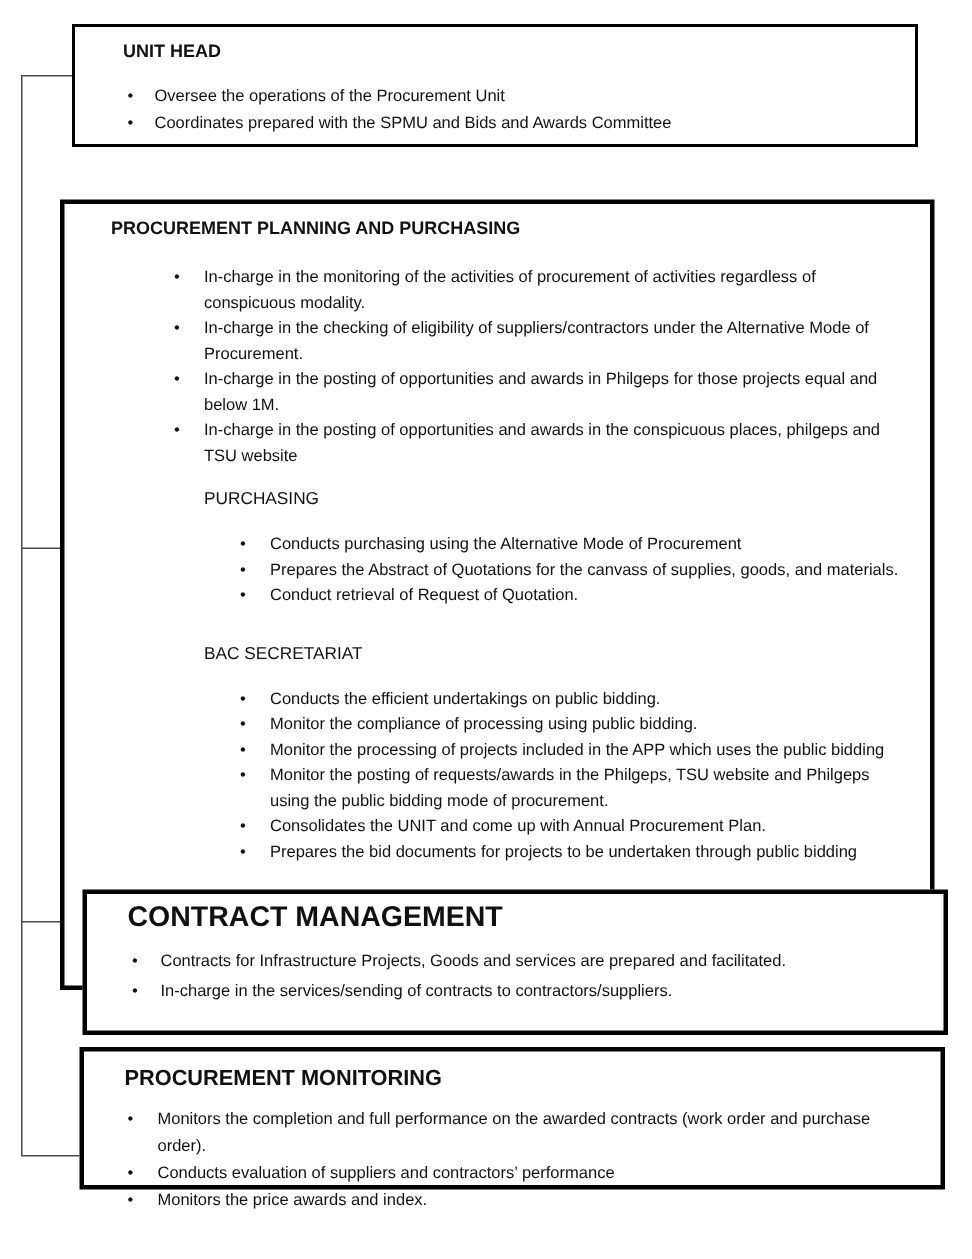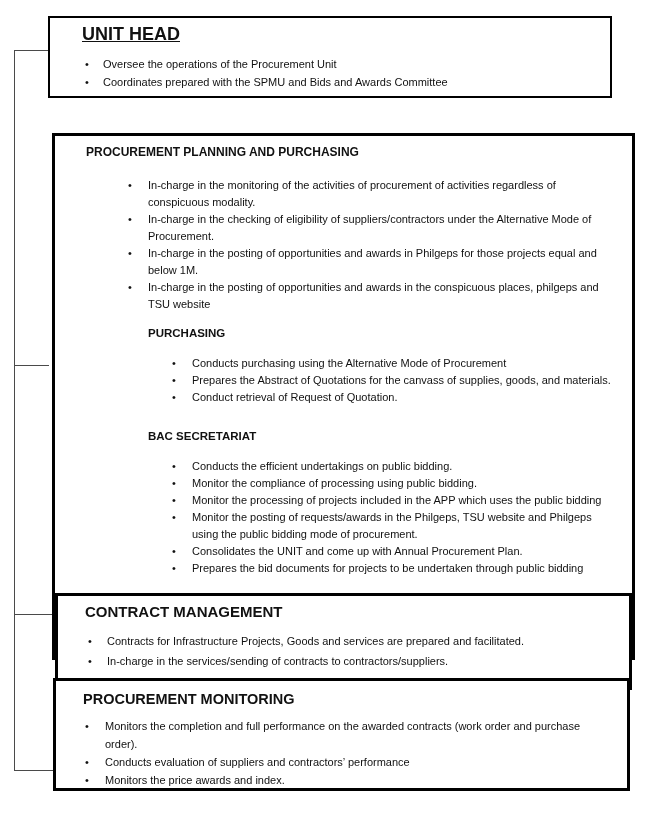--- a/index.html
+++ b/index.html
@@ -10,31 +10,31 @@
   
   .connector { position:absolute; background:#4a4a4a; }
   #spine { left:14px; top:50px; width:1px; height:720px; }
   #stub1 { left:14px; top:50px;  width:34px; height:1px; }
   #stub2 { left:14px; top:365px; width:35px; height:1px; }
   #stub3 { left:14px; top:614px; width:41px; height:1px; }
   #stub4 { left:14px; top:770px; width:39px; height:1px; }
 
   .box { position:absolute; background:#ffffff; border:3px solid #000000; box-sizing:border-box; }
   #box1 { left:48px; top:16px;  width:564px; height:82px; border-width:2px; }
-  #box2 { left:52px; top:133px; width:583px; height:527px; }
+  #box2 { left:40px; top:133px; width:583px; height:527px; }
   #box3 { left:55px; top:593px; width:577px; height:97px; }
-  #box4 { left:53px; top:678px; width:577px; height:113px; }
+  #box4 { left:53px; top:698px; width:577px; height:95px; }
 
   .box-title { font-weight:bold; color:#111111; }
-  #box1 .box-title { margin:9px 0 0 32px; font-size:18px; line-height:15px;text-decoration:underline; }
+  #box1 .box-title { margin:9px 0 0 32px; font-size:12px; line-height:15px; }
   #box2 .box-title { margin:9px 0 0 31px; font-size:12px;   line-height:15px; }
-  #box3 .box-title { margin:7px 0 0 27px; font-size:15px; line-height:17px; }
+  #box3 .box-title { margin:7px 0 0 27px; font-size:19px; line-height:17px; }
   #box4 .box-title { margin:10px 0 0 27px; font-size:14.5px; line-height:17px; }
 
-  .sub-title { font-weight:bold; font-size:11.5px; line-height:15px;padding-left:36px; }
+  .sub-title { font-weight:normal; font-size:11.5px; line-height:15px;padding-left:36px; }
   #box2 .sub-title.s1 { margin:13px 0 0 57px; }
   #box2 .sub-title.s2 { margin:23px 0 0 57px; }
 
   .blist { font-size:11px; }
   .brow { display:flex; align-items:flex-start; }
   .marker { flex:0 0 auto; }
   .btext { flex:1 1 auto; }
 
   #box1 .blist { margin:13px 10px 0 35px; line-height:18px; }
   #box1 .marker { width:18px; }

